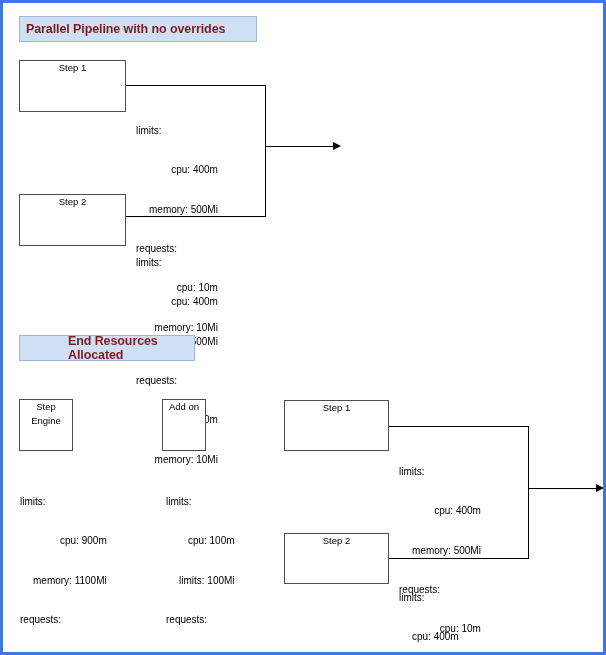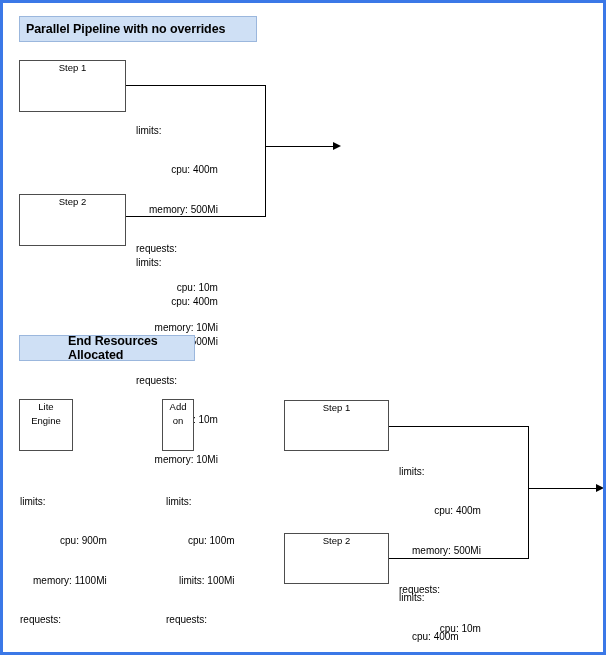--- a/index.html
+++ b/index.html
@@ -19,21 +19,21 @@
     box-sizing: border-box;
     overflow: hidden;
   }
   .banner {
     position: absolute;
     background: #cfe0f5;
     border: 1px solid #9bb7dd;
     box-sizing: border-box;
     font-weight: bold;
     font-size: 12.5px;
-    color: #000000;
+    color: #7f1d1d;
     display: flex;
     align-items: center;
     padding-left: 6px;
     letter-spacing: -0.1px;
   }
   .node {
     position: absolute;
     background: #ffffff;
     border: 1px solid #4d4d4d;
     box-sizing: border-box;
@@ -111,25 +111,25 @@
     <span class="ind">cpu: 400m</span>
     <span class="ind">memory: 500Mi</span>
     <span class="hd">requests:</span>
     <span class="ind">cpu: 10m</span>
     <span class="ind">memory: 10Mi</span>
   </div>
 
   <div class="banner" style="left:16px; top:332px; width:176px; height:26px;padding-left:48px;">End Resources Allocated</div>
 
   <div class="node" style="left:16px; top:396px; width:54px; height:52px;">
-    <span>Lite</span>
+    <span>Step</span>
     <span>Engine</span>
   </div>
 
-  <div class="node" style="left:159px; top:396px; width:32px; height:52px;">
+  <div class="node" style="left:159px; top:396px; width:44px; height:52px;">
     <span>Add on</span>
   </div>
 
   <div class="node" style="left:281px; top:397px; width:105px; height:51px;">
     <span>Step 1</span>
   </div>
 
   <div class="node" style="left:281px; top:530px; width:105px; height:51px;">
     <span>Step 2</span>
   </div>

